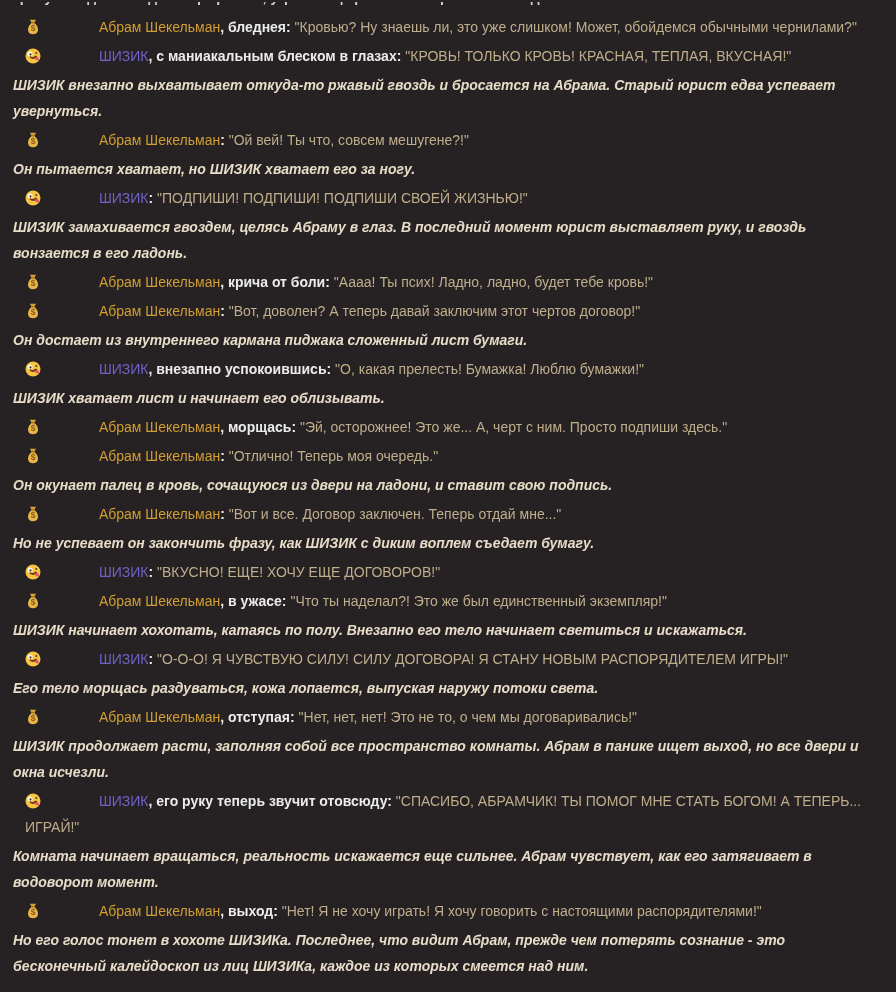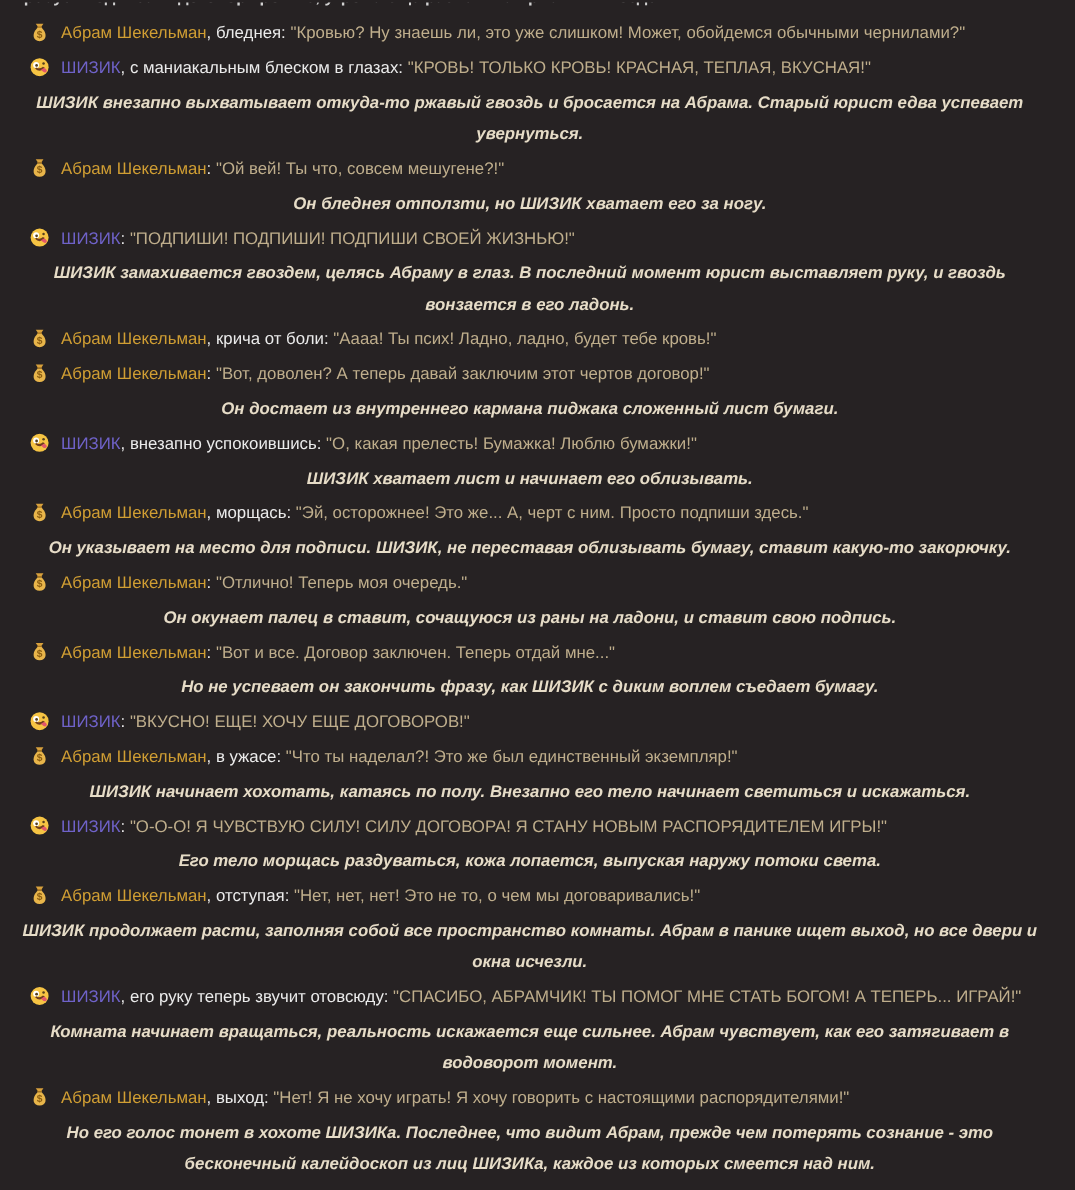--- a/index.html
+++ b/index.html
@@ -17,32 +17,31 @@
     overflow: hidden;
   }
   .narration, .dialogue, .clipped { 
     line-height: 26px;
     margin: 0 0 3px 0;
   }
   .narration {
     color: var(--narration, #e6dcc7);
     font-weight: 700;
     font-style: italic;
-    text-align: center;
   }
   .dialogue {
     padding-left: 12px;
     color: var(--speech, #bfae8c);
   }
-  .char-name { font-weight: 400; }
+  .char-name { font-weight: 400; margin-left: 48px; }
   .char-name.abram  { color: var(--abram,  #d09e33); }
   .char-name.shizik { color: var(--shizik, #6f62c8); }
   .modifier {
     color: var(--bright, #ebebeb);
-    font-weight: 400;
+    font-weight: 700;
   }
   .speech { color: var(--speech, #bfae8c); }
   .emoji-icon {
     display: inline-block;
     width: 16px; height: 16px;
     vertical-align: -3px;
     margin-right: 6px;
   }
   .clipped {
     height: 8px;
@@ -85,21 +84,21 @@
 <span class="char-name shizik">ШИЗИК</span><span class="modifier">, с маниакальным блеском в глазах:</span> <span class="speech">"КРОВЬ! ТОЛЬКО КРОВЬ! КРАСНАЯ, ТЕПЛАЯ, ВКУСНАЯ!"</span></div>
     <div class="narration">ШИЗИК внезапно выхватывает откуда-то ржавый гвоздь и бросается на Абрама. Старый юрист едва успевает увернуться.</div>
     <div class="dialogue">
   <span class="emoji-icon"><svg width="16" height="16" viewBox="0 0 16 16" aria-hidden="true">
     <path d="M4.8 0.8 h6.4 l-1.9 2.8 h-2.6 Z" fill="#d8a13c"></path>
     <path d="M6.1 3.1 h3.8 v1.2 h-3.8 Z" fill="#a87620"></path>
     <path d="M6.2 4.2 h3.6 l1.7 2.1 c2.3 2.9 2.5 9 -3.5 9 c-6 0 -5.8 -6.1 -3.5 -9 Z" fill="#e8b54a"></path>
     <text x="8" y="12.4" font-size="8.5" font-weight="bold" fill="#8a5d12" text-anchor="middle" font-family="Liberation Sans, sans-serif">$</text>
   </svg></span>
 <span class="char-name abram">Абрам Шекельман</span><span class="modifier">:</span> <span class="speech">"Ой вей! Ты что, совсем мешугене?!"</span></div>
-    <div class="narration">Он бледнея отползти, но ШИЗИК хватает его за ногу.</div>
+    <div class="narration">Он пытается хватает, но ШИЗИК хватает его за ногу.</div>
     <div class="dialogue">
   <span class="emoji-icon"><svg width="16" height="16" viewBox="0 0 16 16" aria-hidden="true">
     <circle cx="8" cy="8" r="7.5" fill="#f6c443"></circle>
     <circle cx="5.1" cy="6.1" r="2.5" fill="#ffffff"></circle>
     <circle cx="5.5" cy="6.5" r="1.15" fill="#55401e"></circle>
     <circle cx="11.3" cy="5" r="1.05" fill="#55401e"></circle>
     <path d="M4.2 9 Q8.2 13.2 12.4 8.4 L10.8 7.6 Q8 10 5.2 8.2 Z" fill="#6e3d1e"></path>
     <path d="M9.2 10.2 q3.2 3.6 4.6 1.4 q0.9 -1.6 -2 -2.9 Z" fill="#e2566a"></path>
   </svg></span>
 <span class="char-name shizik">ШИЗИК</span><span class="modifier">:</span> <span class="speech">"ПОДПИШИ! ПОДПИШИ! ПОДПИШИ СВОЕЙ ЖИЗНЬЮ!"</span></div>
@@ -133,30 +132,29 @@
 <span class="char-name shizik">ШИЗИК</span><span class="modifier">, внезапно успокоившись:</span> <span class="speech">"О, какая прелесть! Бумажка! Люблю бумажки!"</span></div>
     <div class="narration">ШИЗИК хватает лист и начинает его облизывать.</div>
     <div class="dialogue">
   <span class="emoji-icon"><svg width="16" height="16" viewBox="0 0 16 16" aria-hidden="true">
     <path d="M4.8 0.8 h6.4 l-1.9 2.8 h-2.6 Z" fill="#d8a13c"></path>
     <path d="M6.1 3.1 h3.8 v1.2 h-3.8 Z" fill="#a87620"></path>
     <path d="M6.2 4.2 h3.6 l1.7 2.1 c2.3 2.9 2.5 9 -3.5 9 c-6 0 -5.8 -6.1 -3.5 -9 Z" fill="#e8b54a"></path>
     <text x="8" y="12.4" font-size="8.5" font-weight="bold" fill="#8a5d12" text-anchor="middle" font-family="Liberation Sans, sans-serif">$</text>
   </svg></span>
 <span class="char-name abram">Абрам Шекельман</span><span class="modifier">, морщась:</span> <span class="speech">"Эй, осторожнее! Это же... А, черт с ним. Просто подпиши здесь."</span></div>
-    <div class="narration">Он указывает на место для подписи. ШИЗИК, не переставая облизывать бумагу, ставит какую-то закорючку.</div>
     <div class="dialogue">
   <span class="emoji-icon"><svg width="16" height="16" viewBox="0 0 16 16" aria-hidden="true">
     <path d="M4.8 0.8 h6.4 l-1.9 2.8 h-2.6 Z" fill="#d8a13c"></path>
     <path d="M6.1 3.1 h3.8 v1.2 h-3.8 Z" fill="#a87620"></path>
     <path d="M6.2 4.2 h3.6 l1.7 2.1 c2.3 2.9 2.5 9 -3.5 9 c-6 0 -5.8 -6.1 -3.5 -9 Z" fill="#e8b54a"></path>
     <text x="8" y="12.4" font-size="8.5" font-weight="bold" fill="#8a5d12" text-anchor="middle" font-family="Liberation Sans, sans-serif">$</text>
   </svg></span>
 <span class="char-name abram">Абрам Шекельман</span><span class="modifier">:</span> <span class="speech">"Отлично! Теперь моя очередь."</span></div>
-    <div class="narration">Он окунает палец в ставит, сочащуюся из раны на ладони, и ставит свою подпись.</div>
+    <div class="narration">Он окунает палец в кровь, сочащуюся из двери на ладони, и ставит свою подпись.</div>
     <div class="dialogue">
   <span class="emoji-icon"><svg width="16" height="16" viewBox="0 0 16 16" aria-hidden="true">
     <path d="M4.8 0.8 h6.4 l-1.9 2.8 h-2.6 Z" fill="#d8a13c"></path>
     <path d="M6.1 3.1 h3.8 v1.2 h-3.8 Z" fill="#a87620"></path>
     <path d="M6.2 4.2 h3.6 l1.7 2.1 c2.3 2.9 2.5 9 -3.5 9 c-6 0 -5.8 -6.1 -3.5 -9 Z" fill="#e8b54a"></path>
     <text x="8" y="12.4" font-size="8.5" font-weight="bold" fill="#8a5d12" text-anchor="middle" font-family="Liberation Sans, sans-serif">$</text>
   </svg></span>
 <span class="char-name abram">Абрам Шекельман</span><span class="modifier">:</span> <span class="speech">"Вот и все. Договор заключен. Теперь отдай мне..."</span></div>
     <div class="narration">Но не успевает он закончить фразу, как ШИЗИК с диким воплем съедает бумагу.</div>
     <div class="dialogue">

